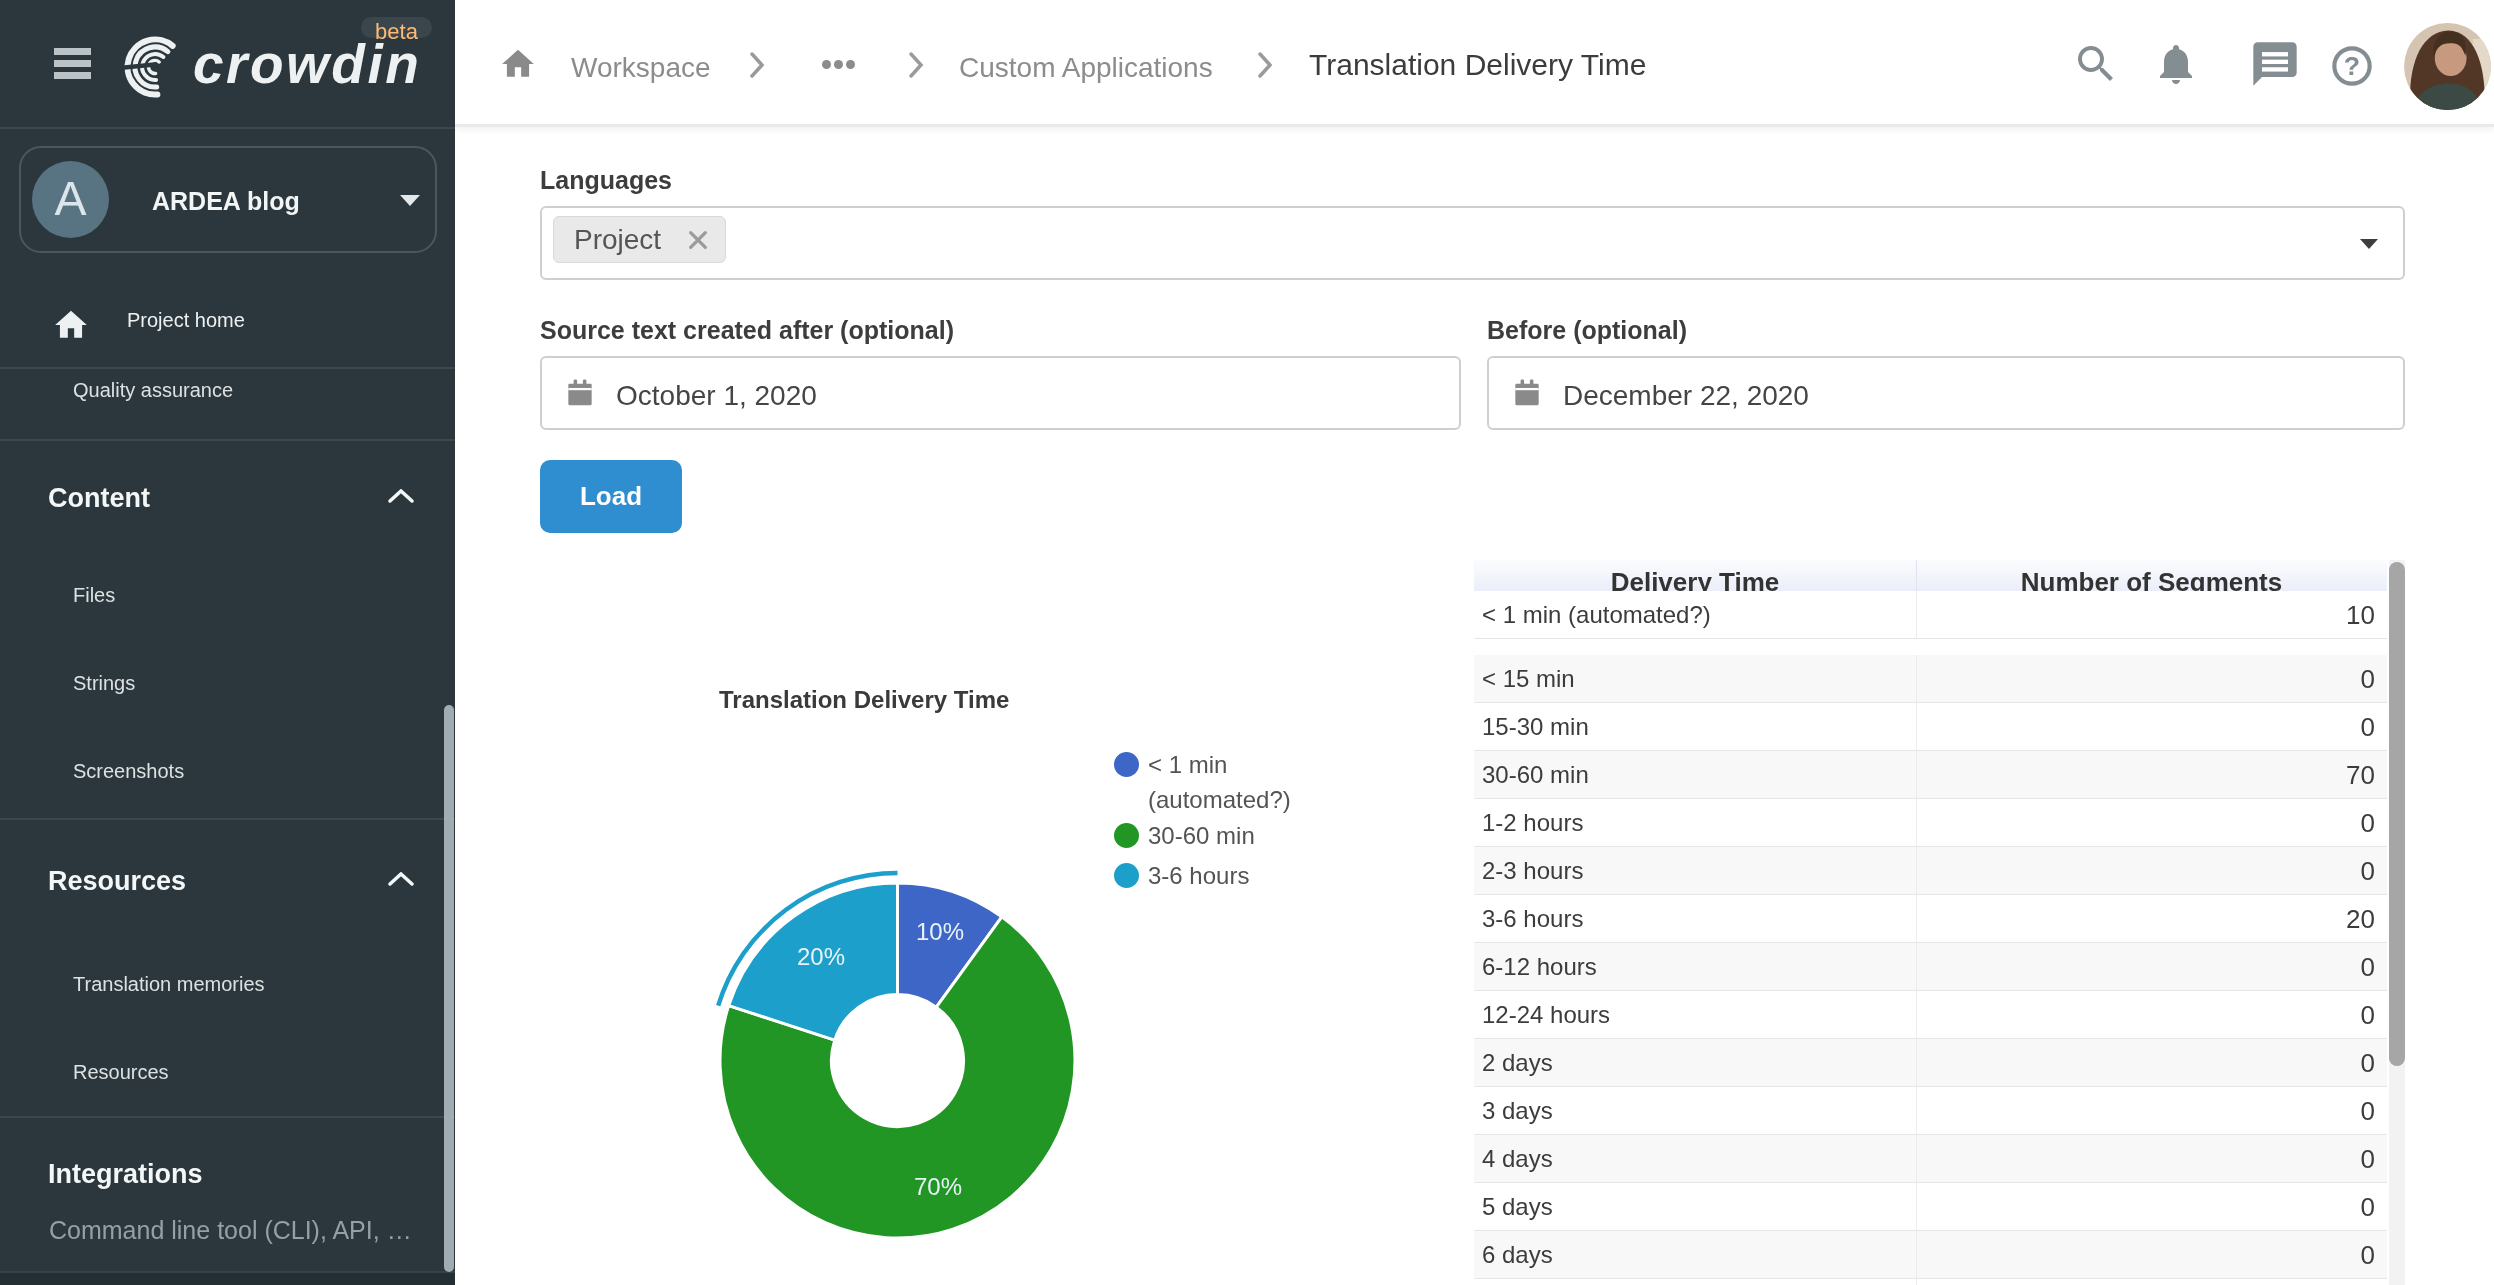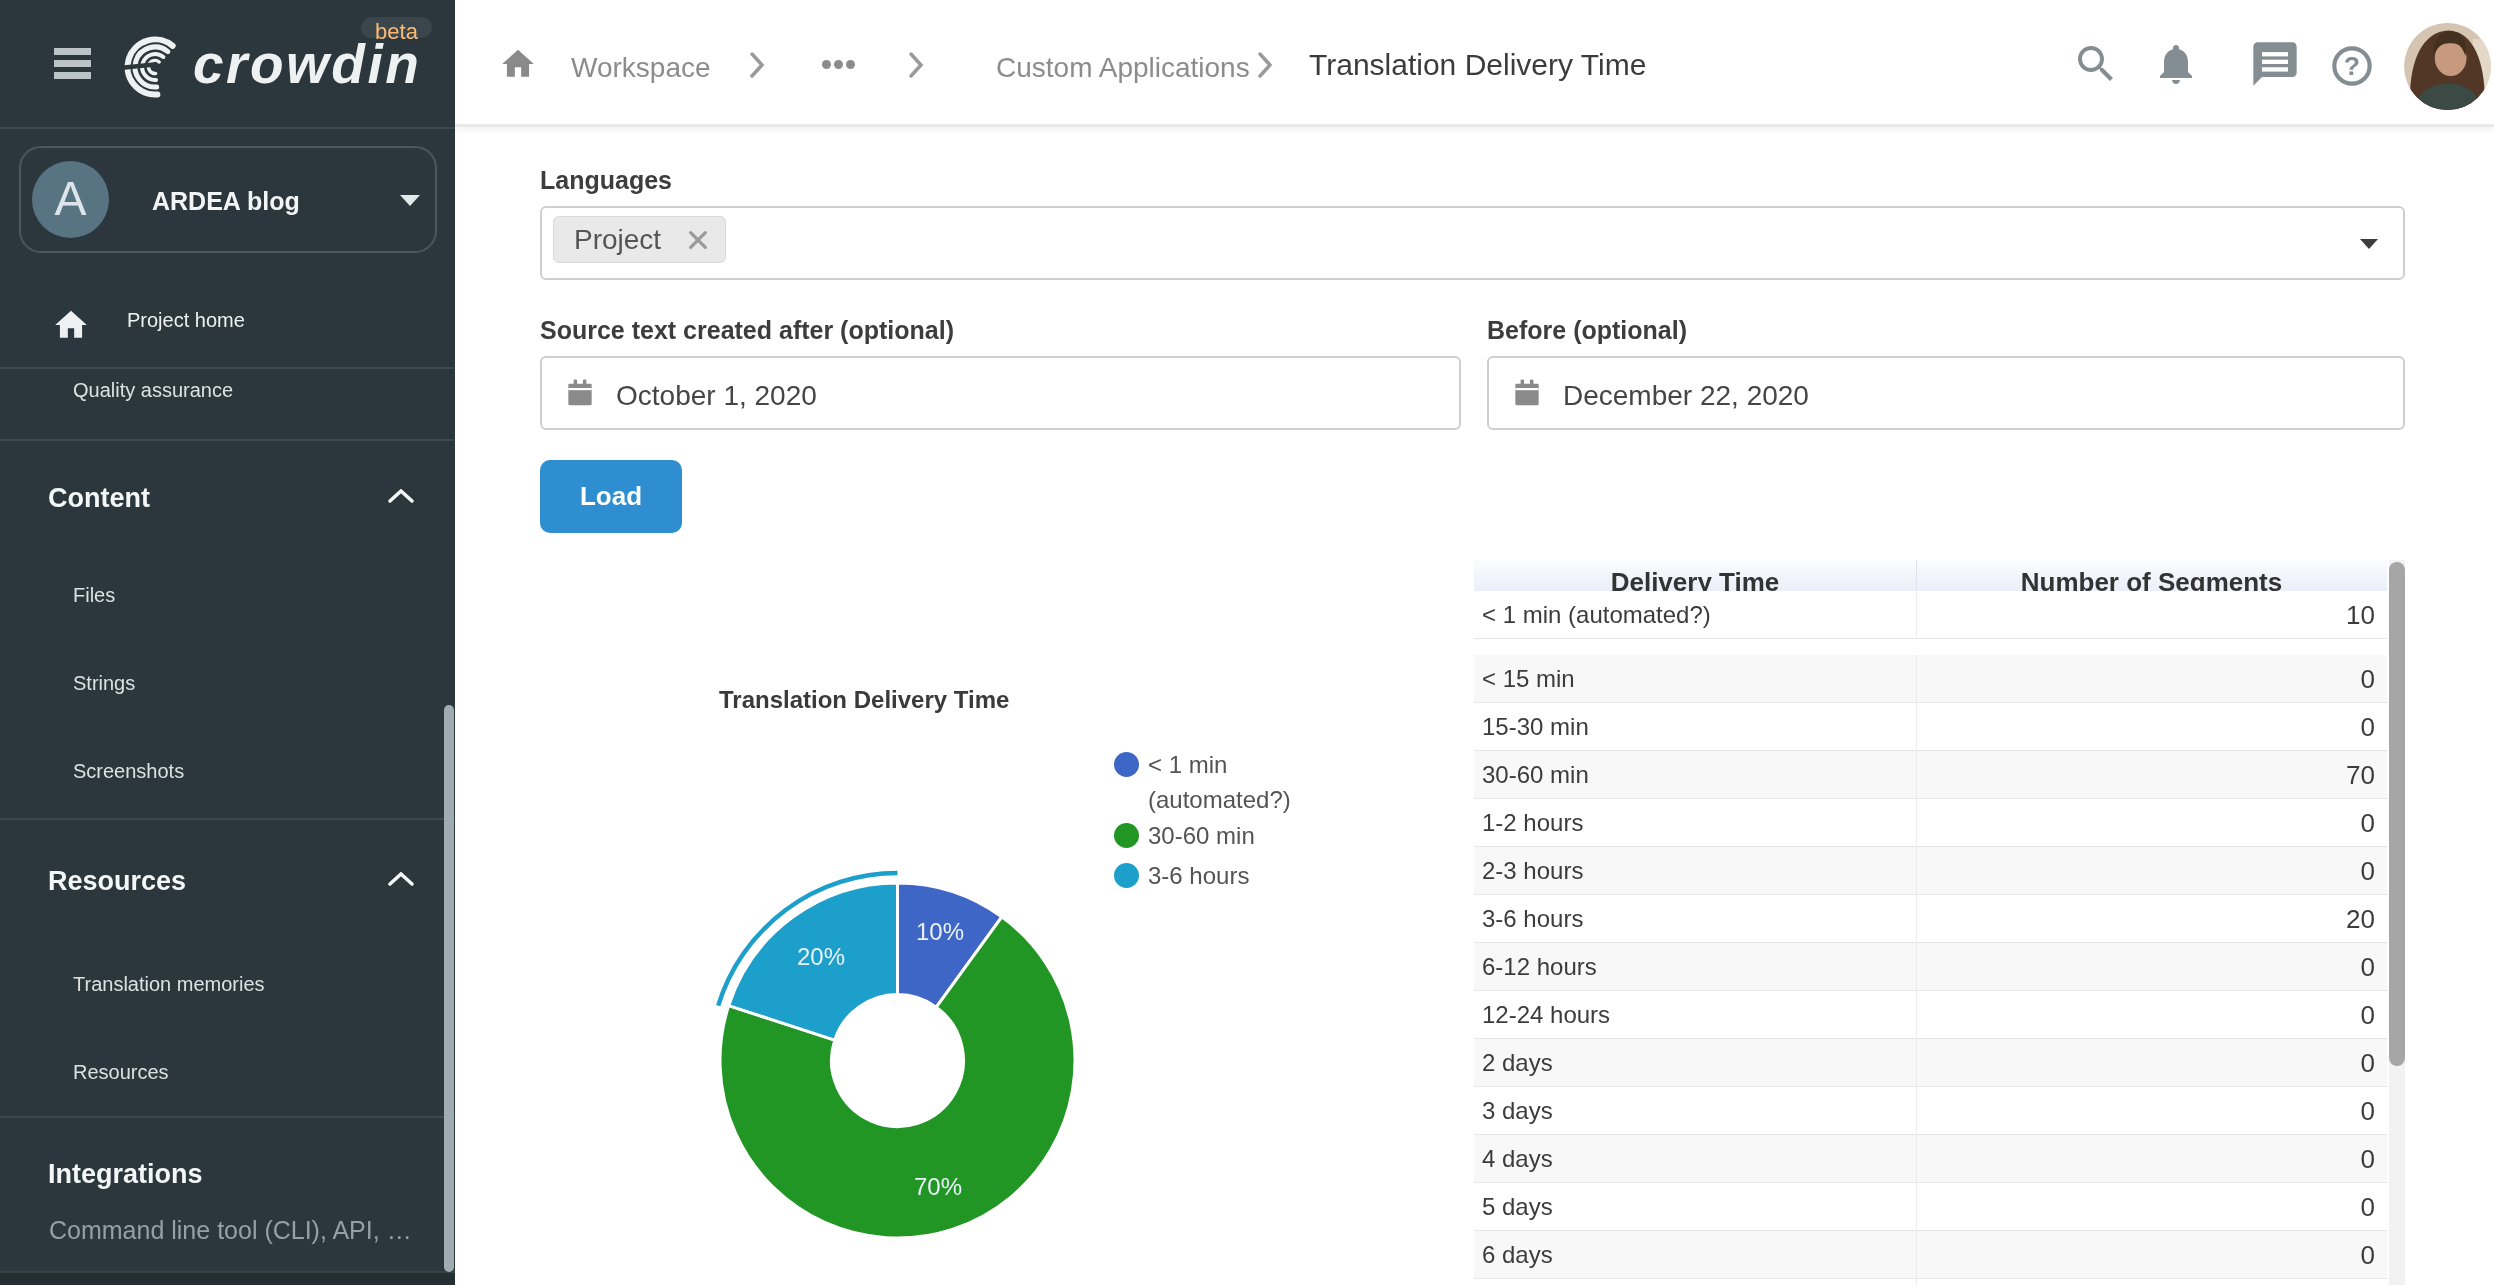--- a/index.html
+++ b/index.html
@@ -98,21 +98,21 @@
   <div class="bc" style="left:571px;top:52px;">Workspace</div>
   <svg class="abs" style="left:748px;top:51px" width="18" height="28" viewBox="0 0 18 28">
       <path d="M4 3 L14 14 L4 25" fill="none" stroke="#9a9a9a" stroke-width="3.5" stroke-linecap="round"></path>
     </svg>
   <div class="bdot" style="left:822px"></div>
   <div class="bdot" style="left:834px"></div>
   <div class="bdot" style="left:846px"></div>
   <svg class="abs" style="left:907px;top:51px" width="18" height="28" viewBox="0 0 18 28">
       <path d="M4 3 L14 14 L4 25" fill="none" stroke="#9a9a9a" stroke-width="3.5" stroke-linecap="round"></path>
     </svg>
-  <div class="bc" style="left:959px;top:52px;margin-left:37px;">Custom Applications</div>
+  <div class="bc" style="left:959px;top:52px;">Custom Applications</div>
   <svg class="abs" style="left:1256px;top:51px" width="18" height="28" viewBox="0 0 18 28">
       <path d="M4 3 L14 14 L4 25" fill="none" stroke="#9a9a9a" stroke-width="3.5" stroke-linecap="round"></path>
     </svg>
   <div class="bc" style="left:1309px;top:48px;font-size:30px;color:#3c3c3c;">Translation Delivery Time</div>
 
   <svg class="abs" style="left:2072px;top:40px" width="48" height="48" viewBox="0 0 24 24">
       <path fill="#838d92" d="M15.5 14h-.79l-.28-.27C15.41 12.59 16 11.11 16 9.5 16 5.91 13.09 3 9.5 3S3 5.91 3 9.5 5.91 16 9.5 16c1.61 0 3.09-.59 4.23-1.57l.27.28v.79l5 4.99L20.49 19l-4.99-5zm-6 0C7.01 14 5 11.99 5 9.5S7.01 5 9.5 5 14 7.01 14 9.5 11.99 14 9.5 14z"></path>
     </svg>
   <svg class="abs" style="left:2152px;top:40px" width="48" height="48" viewBox="0 0 24 24">
       <path fill="#838d92" d="M12 22c1.1 0 2-.9 2-2h-4c0 1.1.9 2 2 2zm6-6v-5c0-3.07-1.63-5.64-4.5-6.32V4c0-.83-.67-1.5-1.5-1.5s-1.5.67-1.5 1.5v.68C7.64 5.36 6 7.92 6 11v5l-2 2v1h16v-1l-2-2z"></path>

